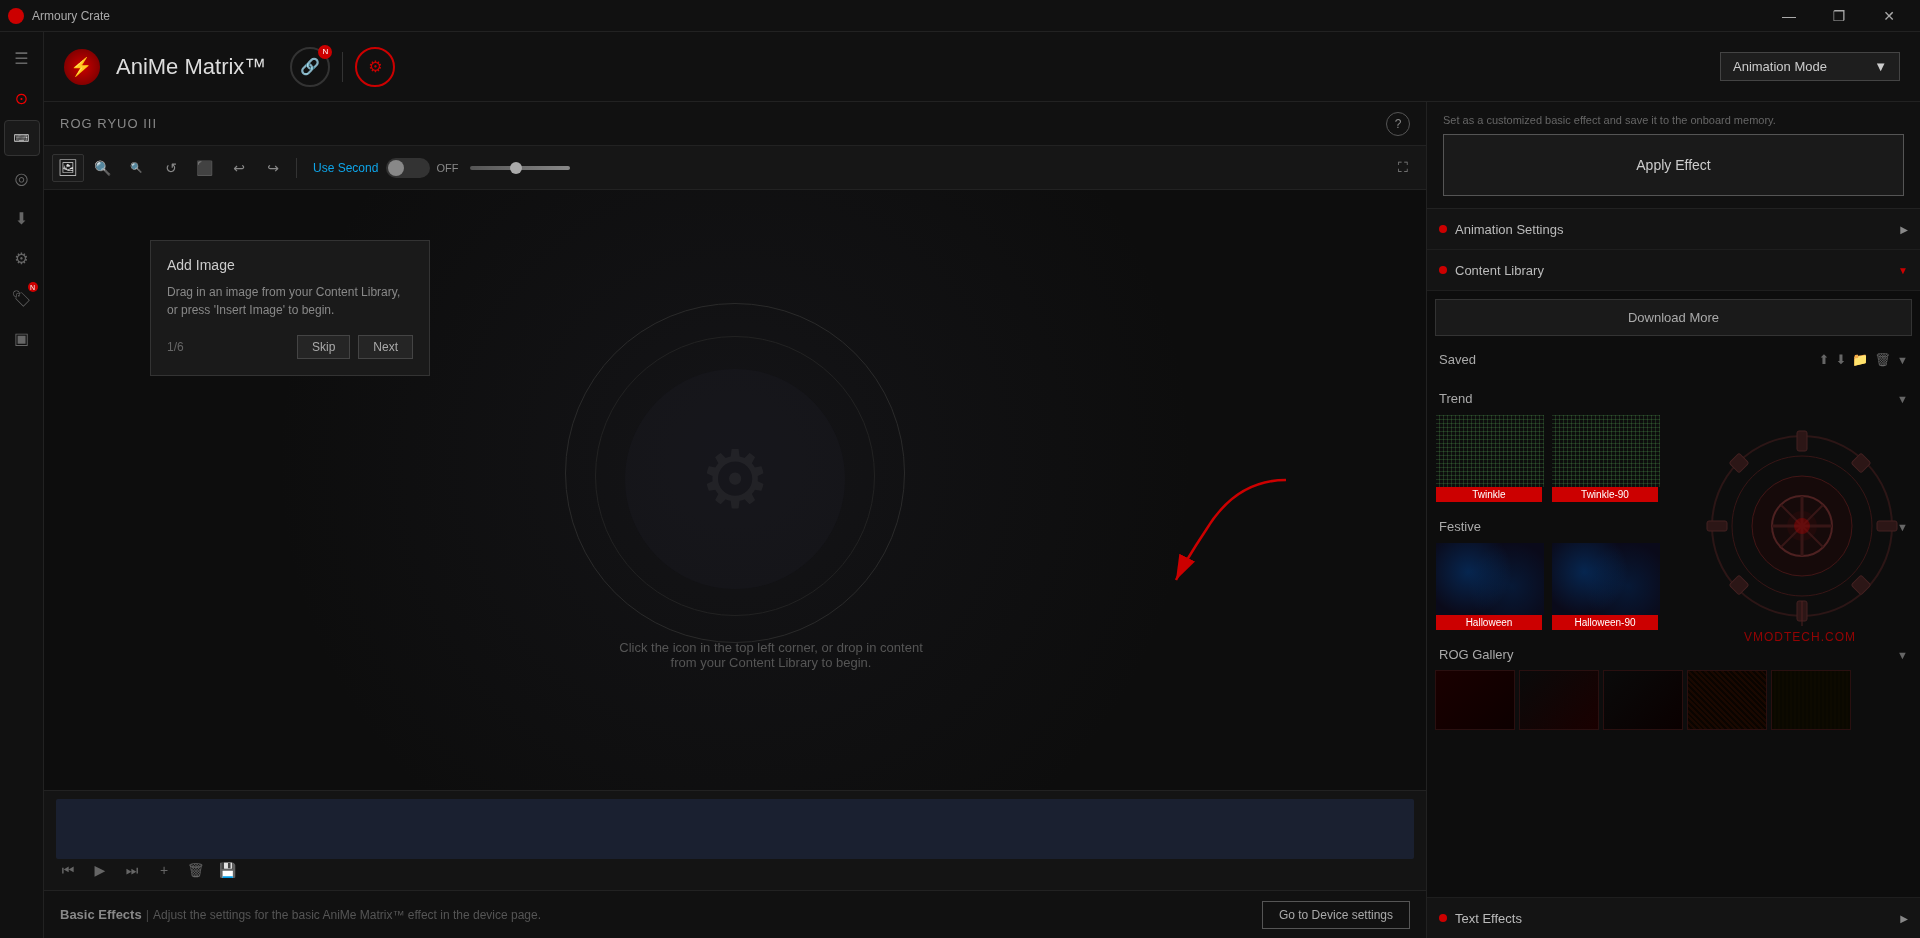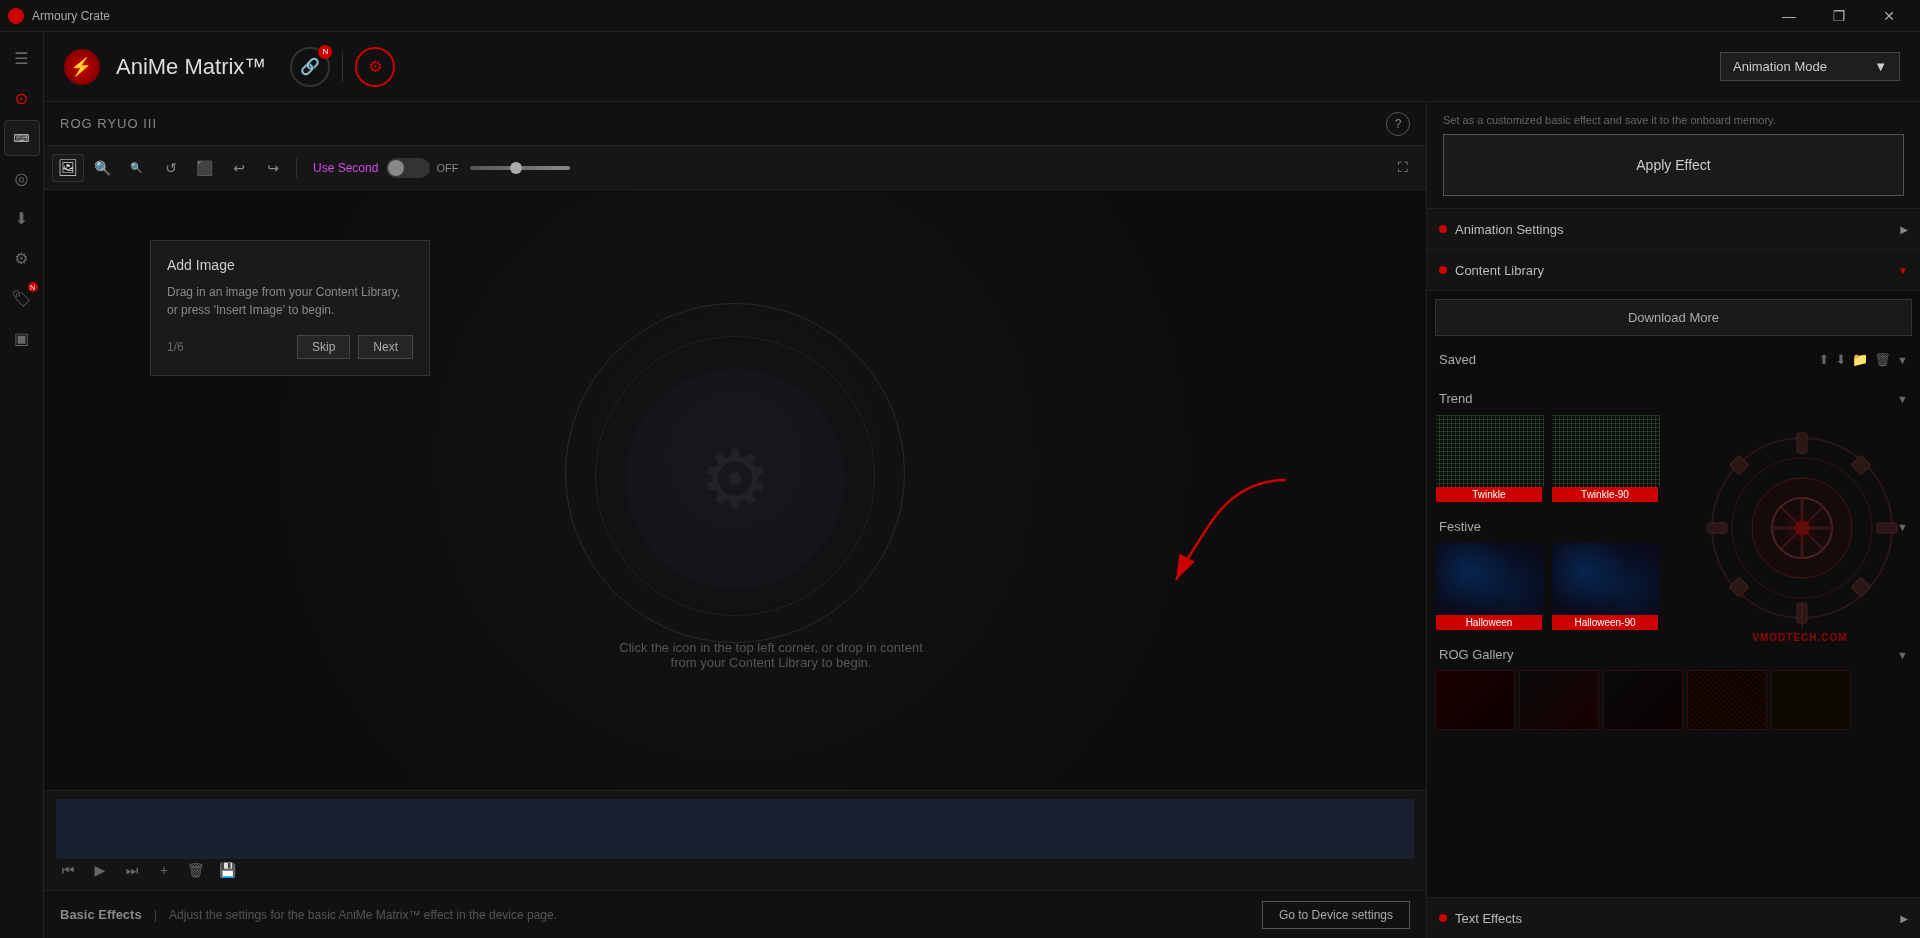--- a/index.html
+++ b/index.html
@@ -244,21 +244,21 @@
       color: #ddd;
     }
     .toolbar-separator {
       width: 1px;
       height: 20px;
       background: #333;
       margin: 0 4px;
     }
     .use-second-label {
       font-size: 12px;
-      color: #d946ef;
+      color: #0ea5e9;
       margin-left: 8px;
     }
     .toggle-switch {
       display: flex;
       align-items: center;
       gap: 6px;
       margin-left: 4px;
     }
     .toggle-track {
       width: 44px;
@@ -424,21 +424,21 @@
     }
 
     
     .bottom-bar {
       height: 48px;
       background: #111;
       border-top: 1px solid #222;
       display: flex;
       align-items: center;
       padding: 0 16px;
-      gap: 12px;
+      gap: 4px;
     }
     .bottom-label {
       font-size: 13px;
       color: #888;
       font-weight: 600;
     }
     .bottom-separator {
       color: #444;
     }
     .bottom-text {
@@ -924,21 +924,21 @@
 
                 <line x1="100" y1="70" x2="100" y2="130" stroke="#4a1a1a" stroke-width="3"></line>
                 <line x1="70" y1="100" x2="130" y2="100" stroke="#4a1a1a" stroke-width="3"></line>
                 <line x1="79" y1="79" x2="121" y2="121" stroke="#4a1a1a" stroke-width="2"></line>
                 <line x1="121" y1="79" x2="79" y2="121" stroke="#4a1a1a" stroke-width="2"></line>
 
                 <circle cx="100" cy="100" r="8" fill="#c00" opacity="0.5"></circle>
 
                 <line x1="100" y1="175" x2="100" y2="200" stroke="#6a2a2a" stroke-width="1"></line>
               </svg>
-              <div class="vmodtech-text" style="font-size:10px; color:#c00; font-weight:bold; letter-spacing:1px;">VMODTECH.COM</div>
+              <div class="vmodtech-text" style="font-size:12px; color:#c00; font-weight:normal; letter-spacing:1px;">VMODTECH.COM</div>
             </div>
           </div>
 
           <div class="library-section">
             <div class="library-section-header">
               <span class="library-section-title">ROG Gallery</span>
               <span class="library-section-chevron">▼</span>
             </div>
             <div class="rog-gallery-grid">
               <div class="rog-thumb-sm" style="background: linear-gradient(135deg, #1a0000 0%, #0d0000 100%); border:1px solid #2a1010;"></div>

